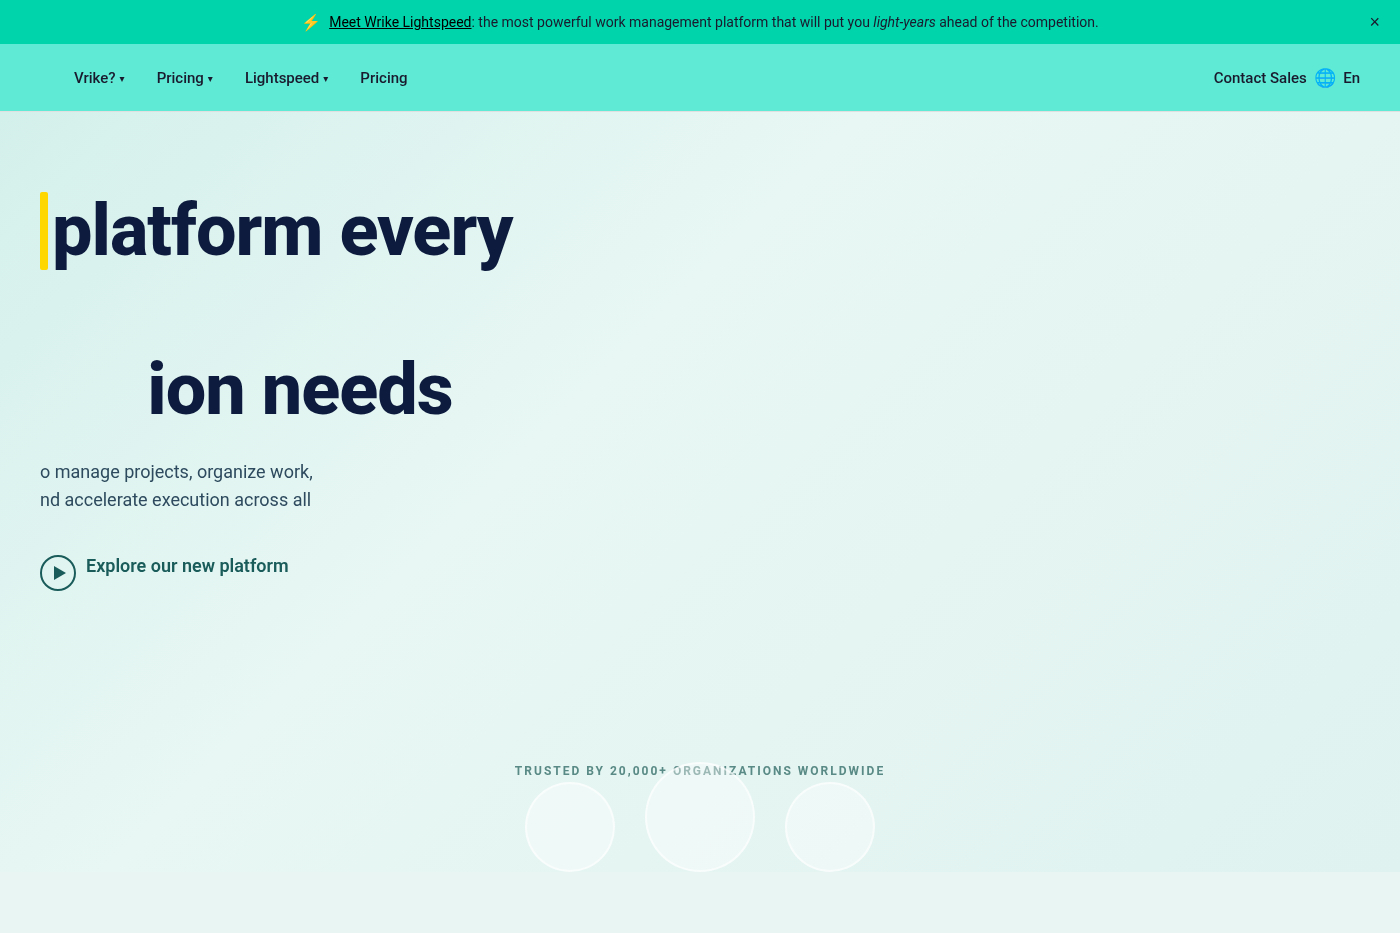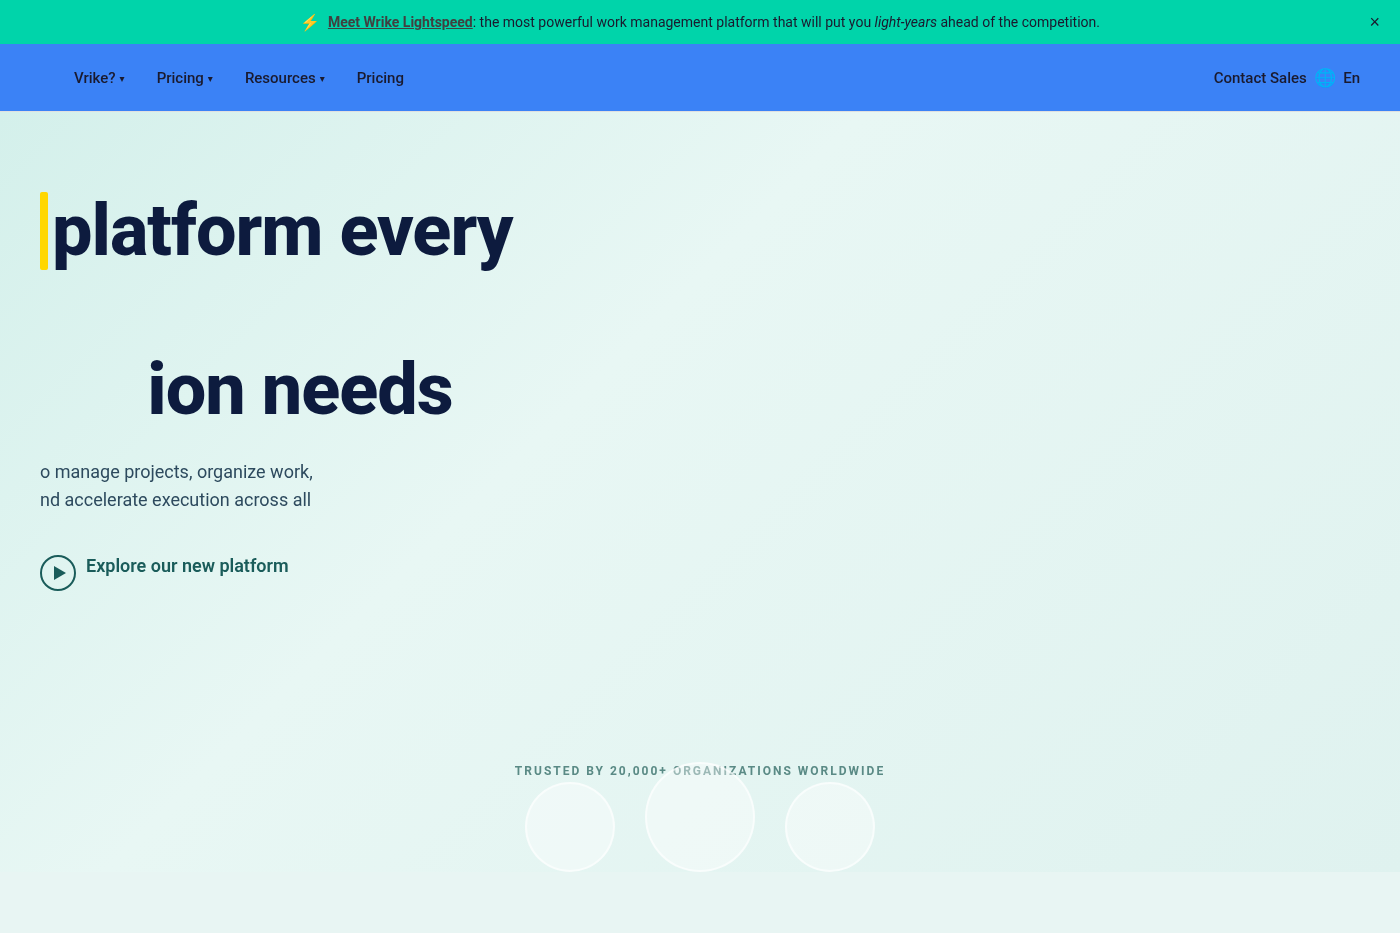--- a/index.html
+++ b/index.html
@@ -34,23 +34,23 @@
       margin-right: 8px;
       font-size: 16px;
       flex-shrink: 0;
     }
 
     .announcement-banner .banner-text {
       text-align: center;
     }
 
     .announcement-banner .banner-text a {
-      font-weight: 700;
+      font-weight: 400;
       text-decoration: underline;
-      color: #404040;
+      color: #000000;
     }
 
     .announcement-banner .banner-text .italic-text {
       font-style: italic;
     }
 
     .announcement-banner .close-btn {
       position: absolute;
       right: 20px;
       top: 50%;
@@ -59,21 +59,21 @@
       border: none;
       cursor: pointer;
       font-size: 18px;
       color: #1a1a2e;
       font-weight: 300;
       line-height: 1;
     }
 
     
     .navbar {
-      background-color: #3b82f6;
+      background-color: #5eead4;
       display: flex;
       align-items: center;
       padding: 0 40px;
       height: 68px;
       border-bottom: 1px solid #e0e0e0;
       position: relative;
     }
 
     .nav-left {
       display: flex;
@@ -253,21 +253,21 @@
     <div class="nav-links">
       <a class="nav-item" href="#">
         <span>Vrike?</span>
         <span class="chevron">▾</span>
       </a>
       <a class="nav-item" href="#">
         <span>Pricing</span>
         <span class="chevron">▾</span>
       </a>
       <a class="nav-item" href="#">
-        <span>Resources</span>
+        <span>Lightspeed</span>
         <span class="chevron">▾</span>
       </a>
       <a class="nav-item" href="#">
         <span>Pricing</span>
       </a>
     </div>
   </div>
 
   <div class="nav-right">
     <a class="contact-sales-btn" href="#">Contact Sales</a>

